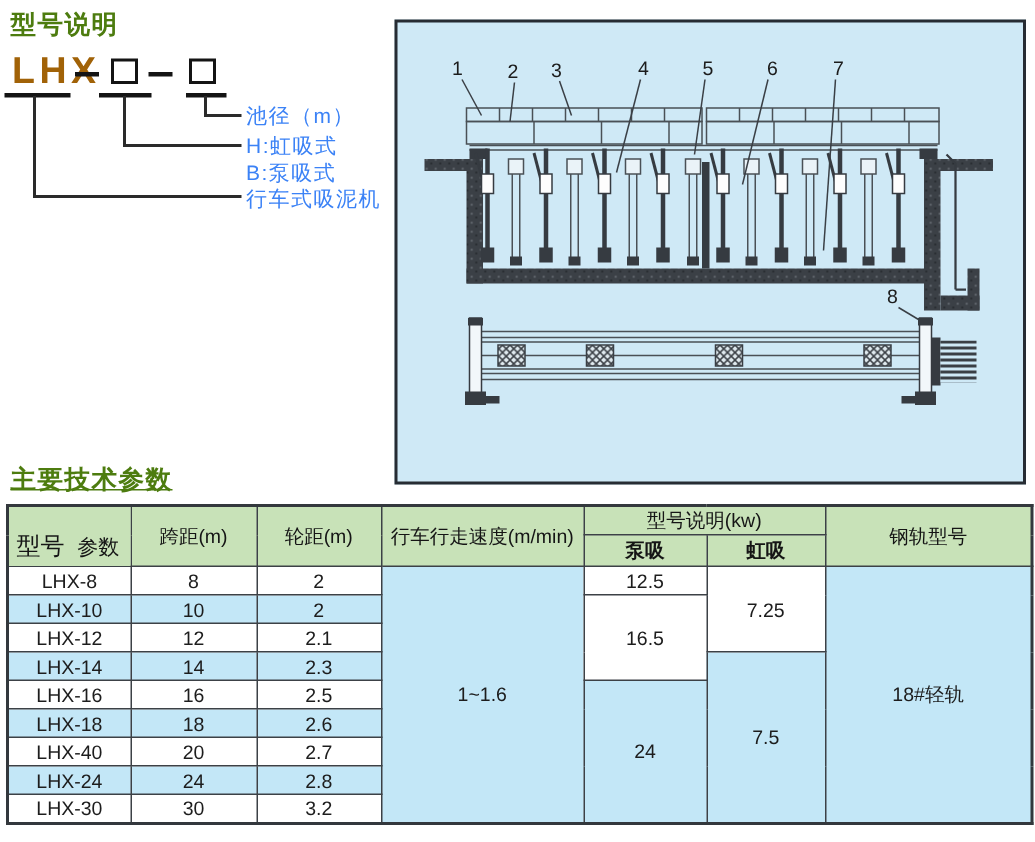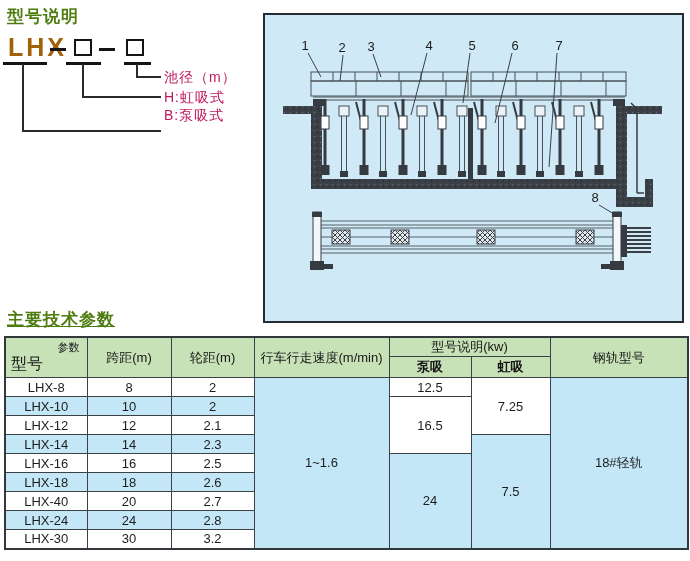--- a/index.html
+++ b/index.html
@@ -11,21 +11,21 @@
   #title-model { left:7px; top:5px; }
   #title-params { left:7px; top:308px;text-decoration:underline; }
 
   
   #legend { position:absolute; left:0; top:0; width:260px; height:150px; }
   #legend .prefix { position:absolute; left:8px; top:33px; font-size:25px; font-weight:bold; letter-spacing:3px; color:#a16207; }
   .dash { position:absolute; height:3px; background:#141414; }
   .mbox { position:absolute; width:18px; height:17px; border:2.5px solid #141414; background:#fff; }
   .uline { position:absolute; height:3px; background:#141414; }
   .ln { position:absolute; background:#2a2a2a; }
-  .leg-label { position:absolute; font-size:14px; color:#be185d; letter-spacing:1px; white-space:nowrap; }
+  .leg-label { position:absolute; font-size:14px; color:#3b82f6; letter-spacing:1px; white-space:nowrap; }
 
   
   #diagram-box {
     position:absolute; left:263px; top:13px; width:421px; height:310px;
     background:#cfe9f6; border:2.5px solid #272c33;
   }
 
   
   #params-table { position:absolute; left:4px; top:336px; width:683px; border-collapse:collapse; table-layout:fixed; }
   #params-table td, #params-table th { border:1px solid #3c4146; font-size:13px; text-align:center; vertical-align:middle; padding:0; }
@@ -35,21 +35,21 @@
   #params-table thead tr:last-child th { height:21px;font-weight:bold; }
   #params-table tbody td { height:19px; background:#ffffff;margin-left:23px; }
   #params-table tbody td.alt { background:#c3e7f7; }
   #params-table td.cell-blue { background:#c3e7f7 !important; }
   #params-table td.cell-white { background:#ffffff !important; }
   #corner-cell { position:relative; padding:0;
     background:
       linear-gradient(to bottom right, rgba(0,0,0,0) calc(50% - 0.8px), #3c4146 calc(50% - 0.8px), #3c4146 calc(50% + 0.8px), rgba(0,0,0,0) calc(50% + 0.8px)),
       #c8e2b8;
   }
-  #corner-cell .c-top { position:absolute; top:2px; right:7px; font-size:11px;text-align:center; }
+  #corner-cell .c-top { position:absolute; top:18px; right:7px; font-size:14px;text-align:center; }
   #corner-cell .c-bot { position:absolute; bottom:2px; left:5px; font-size:16px; }
 </style>
 </head>
 <body>
 
 <div class="sec-title" id="title-model">型号说明</div>
 <div class="sec-title" id="title-params">主要技术参数</div>
 
 <div id="legend">
   <span class="prefix">LHX</span>
@@ -64,20 +64,21 @@
   <div class="ln" style="left:136px; top:64px; width:1.5px; height:13px;"></div>
   <div class="ln" style="left:136px; top:76px; width:25px; height:1.5px;"></div>
   <div class="ln" style="left:82px;  top:64px; width:1.5px; height:33px;"></div>
   <div class="ln" style="left:82px;  top:96px; width:79px; height:1.5px;"></div>
   <div class="ln" style="left:22px;  top:64px; width:1.5px; height:67px;"></div>
   <div class="ln" style="left:22px;  top:130px;width:139px; height:1.5px;"></div>
 
   <span class="leg-label" style="left:164px; top:69px;">池径（m）</span>
   <span class="leg-label" style="left:164px; top:89px;">H:虹吸式</span>
   <span class="leg-label" style="left:164px; top:107px;">B:泵吸式</span>
+  <span class="leg-label" style="left:164px; top:124px;">行车式吸泥机</span>
 </div>
 
 <div id="diagram-box">
   <svg width="416" height="305" viewBox="0 0 416 305">
     <defs>
       <pattern id="speckle" width="6" height="6" patternUnits="userSpaceOnUse">
         <rect width="6" height="6" fill="#3b4046"></rect>
         <circle cx="1.5" cy="1.5" r="0.7" fill="#6b7178"></circle>
         <circle cx="4.5" cy="4" r="0.7" fill="#23272b"></circle>
       </pattern>

